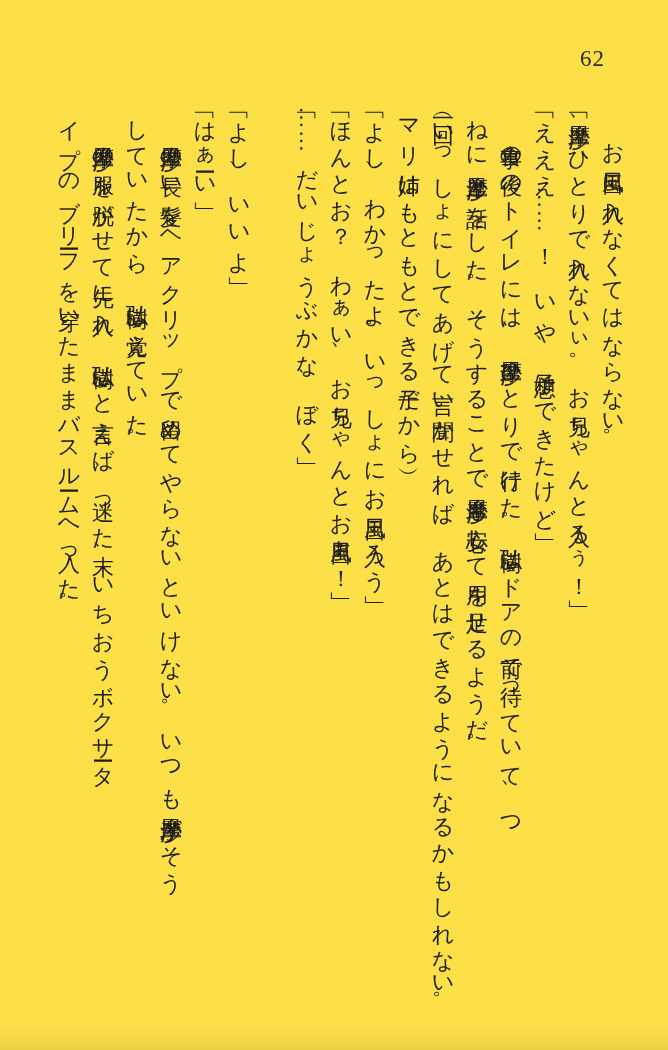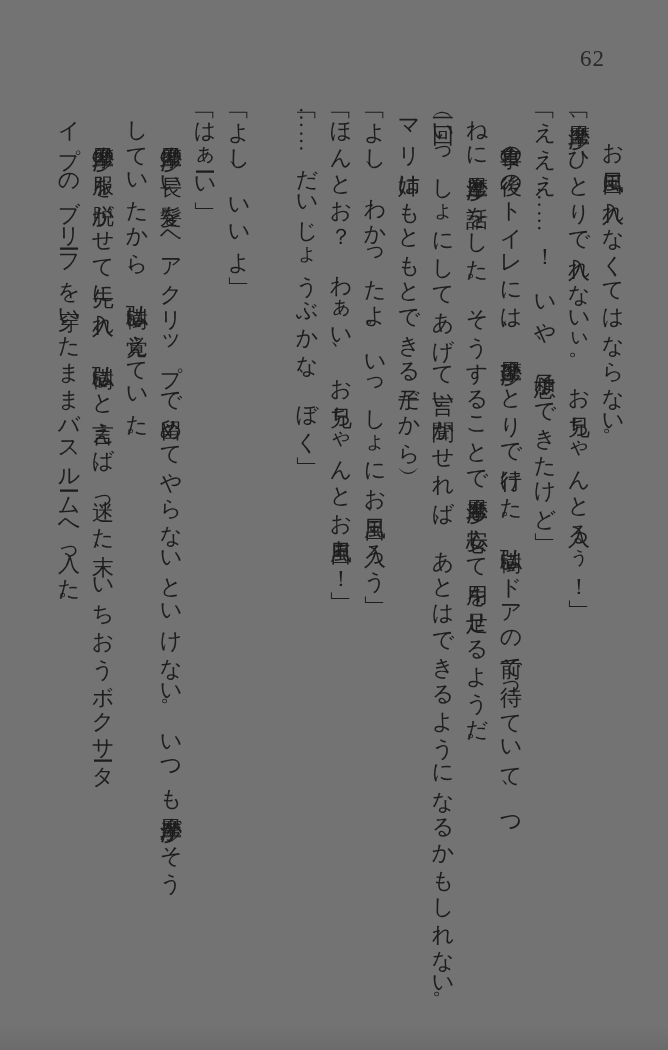--- a/index.html
+++ b/index.html
@@ -10,21 +10,21 @@
     width: 668px;
     height: 1050px;
     position: relative;
     overflow: hidden;
     background: #fdfdfb;
     font-family: "Liberation Serif", "DejaVu Serif", serif;
   }
   .book-page {
     position: absolute;
     inset: 0;
-    background: #737373;
+    background: #fde047;
   }
   .page-number {
     position: absolute;
     top: 46px;
     left: 580px;
     font-size: 23px;
     color: #2a2a2a;
     letter-spacing: 1px;
   }
   .page-text {

